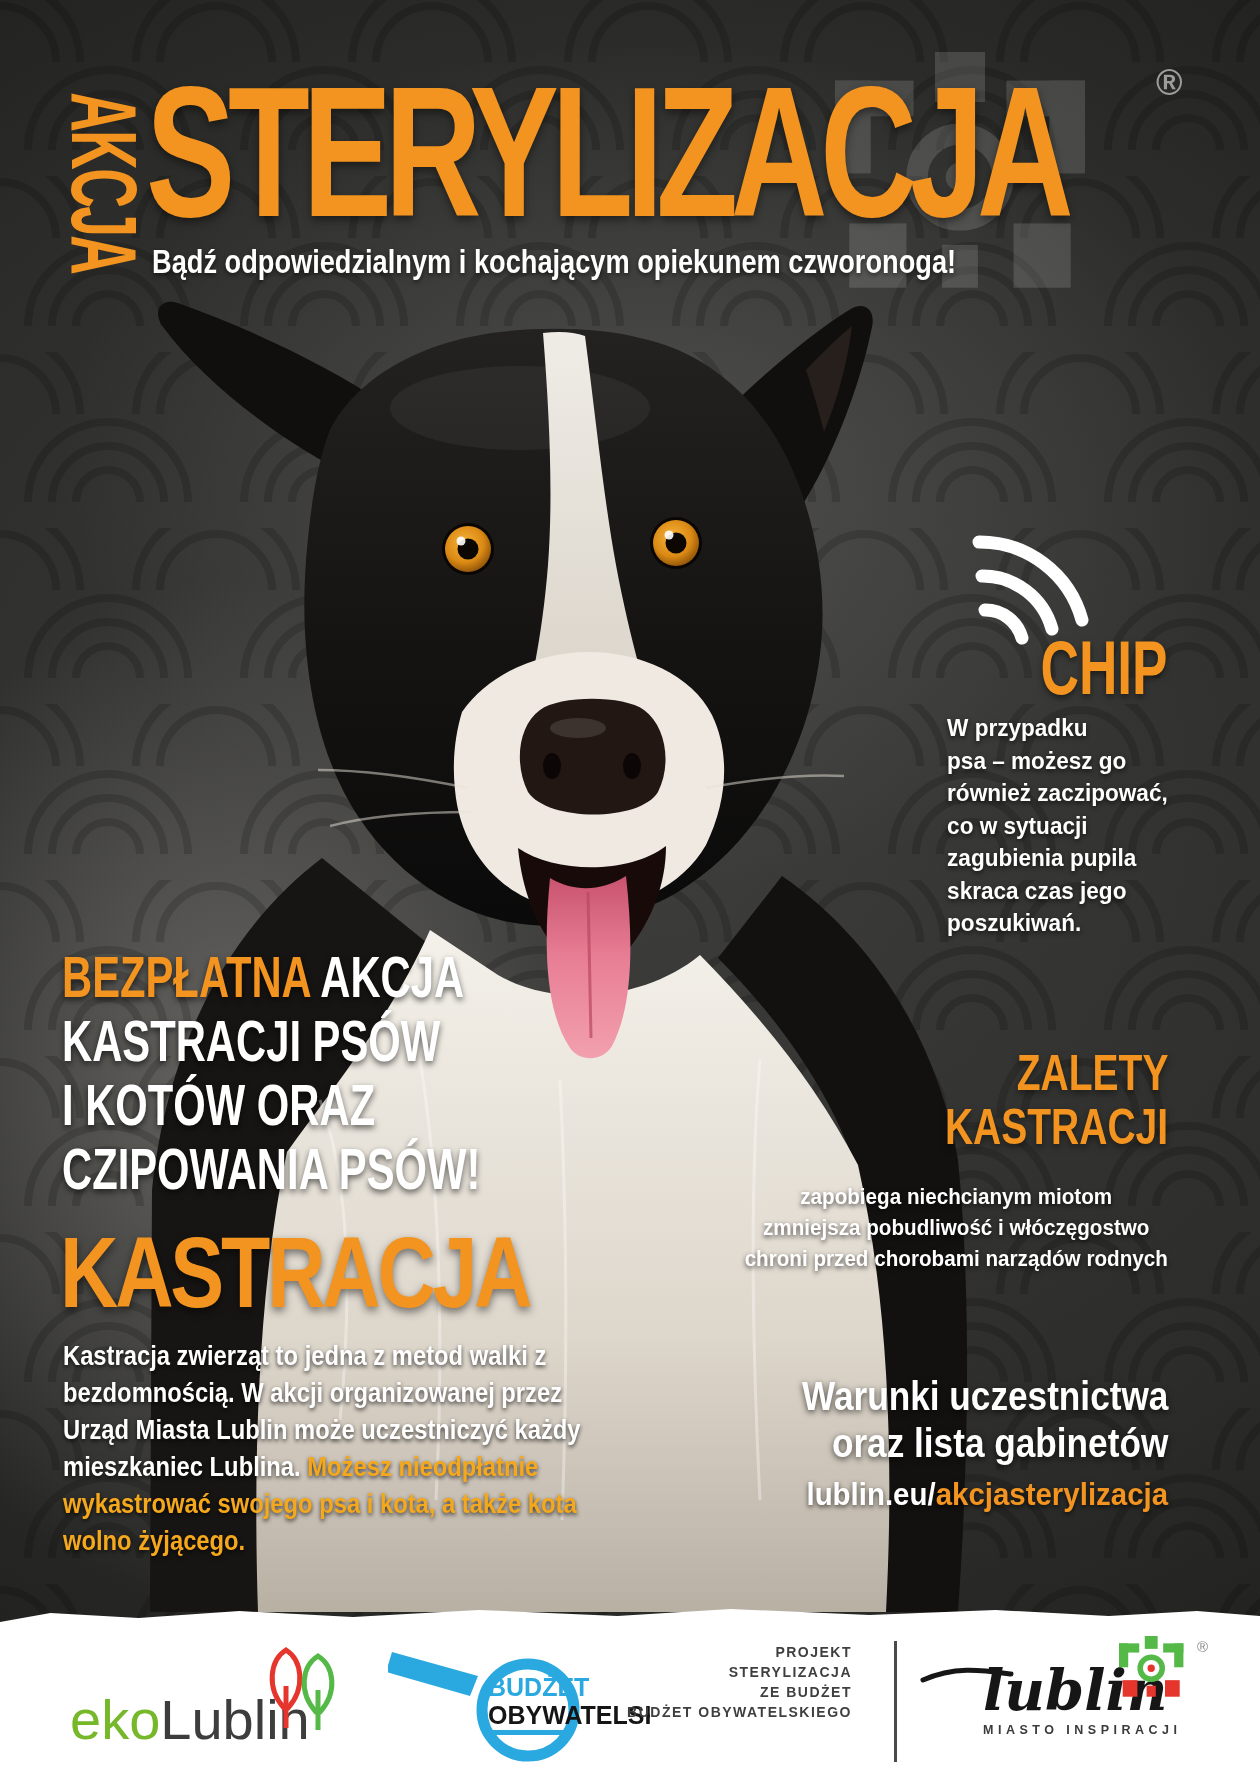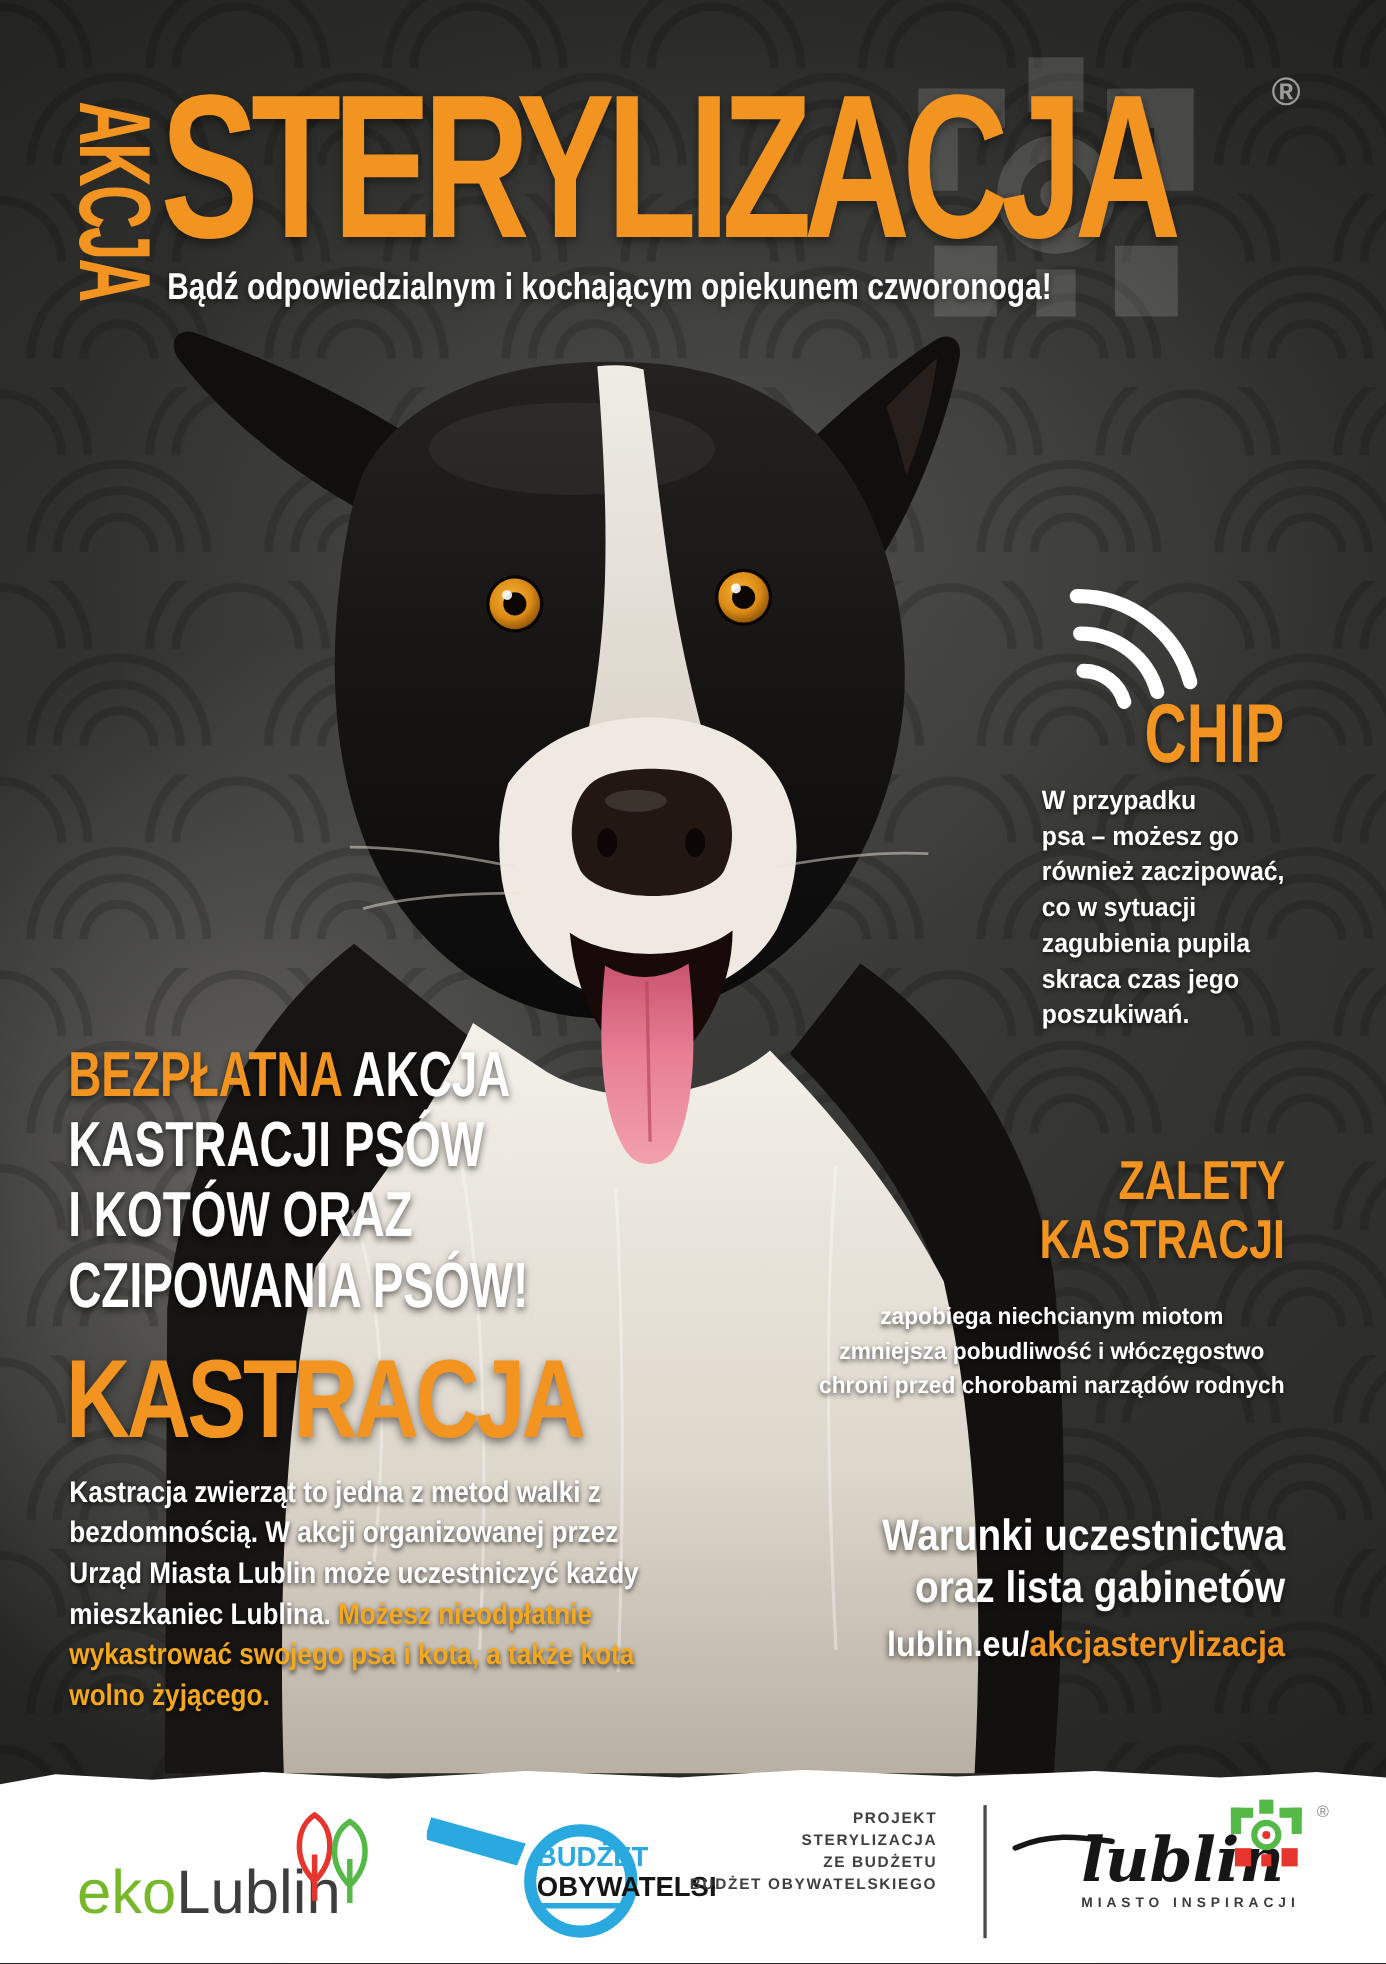--- a/index.html
+++ b/index.html
@@ -270,21 +270,21 @@
     <polygon points="4,14 90,38 82,58 -2,34" fill="#2AA9E0"></polygon>
     <circle cx="140" cy="72" r="46" fill="none" stroke="#2AA9E0" stroke-width="11"></circle>
     <text x="100" y="58" font-family="Liberation Sans, sans-serif" font-weight="bold" font-size="25" fill="#2AA9E0">BUDŻET</text>
     <text x="100" y="86" font-family="Liberation Sans, sans-serif" font-weight="bold" font-size="25" fill="#151515">OBYWATELSKI</text>
     <rect x="101" y="92" width="74" height="5" fill="#2AA9E0"></rect>
   </svg>
 
   <div class="abs credits">
     <div>PROJEKT</div>
     <div>STERYLIZACJA</div>
-    <div>ZE BUDŻETU</div>
+    <div>ZE BUDŻET</div>
     <div>BUDŻET OBYWATELSKIEGO</div>
   </div>
 
   <div class="abs divider"></div>
 
   <svg class="abs" style="left:915px;top:1628px" width="310" height="112" viewBox="0 0 310 112">
     <path d="M 8 52 C 40 38 66 42 96 46" fill="none" stroke="#161616" stroke-width="5" stroke-linecap="round"></path>
     <text x="68" y="82" font-family="DejaVu Serif, serif" font-style="italic" font-weight="bold" font-size="56" fill="#161616">lublin</text>
     <g transform="translate(204,8) scale(0.92)">
       <g fill="#55B948">

